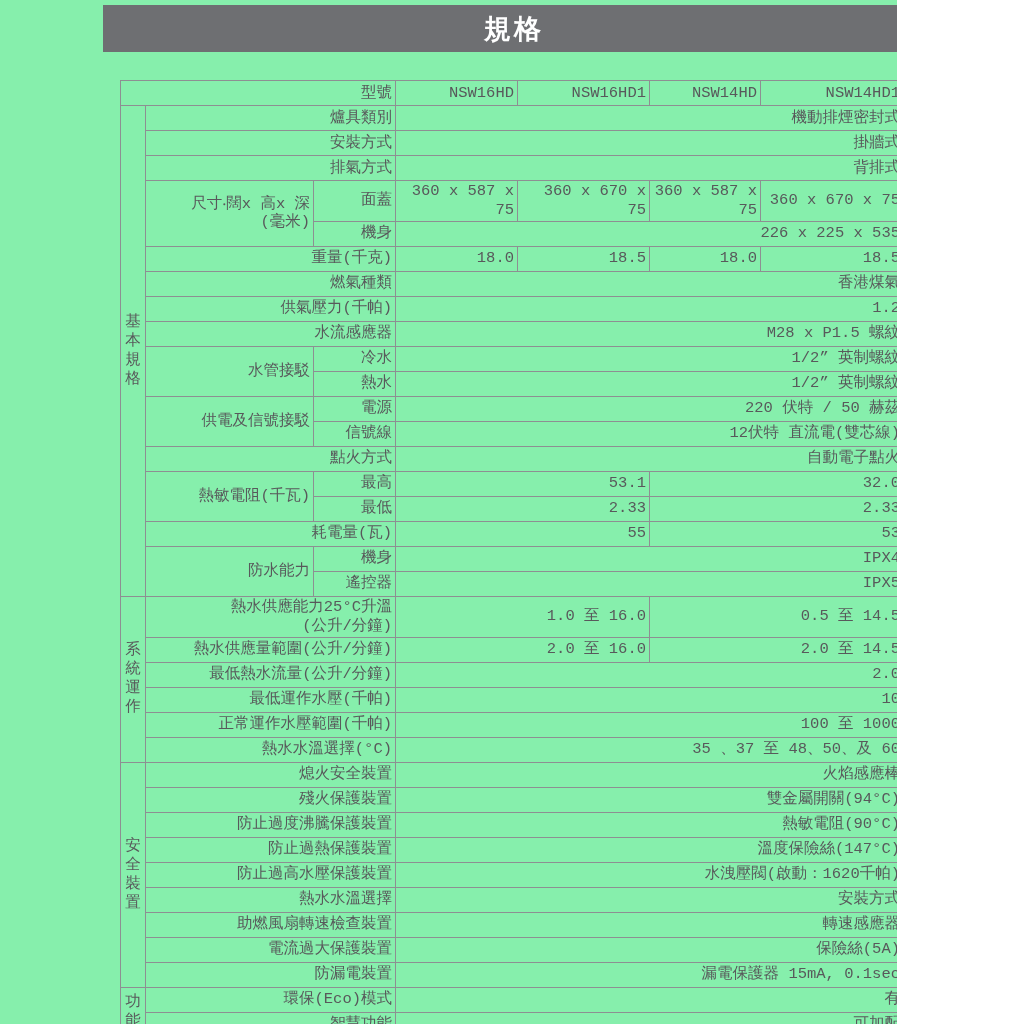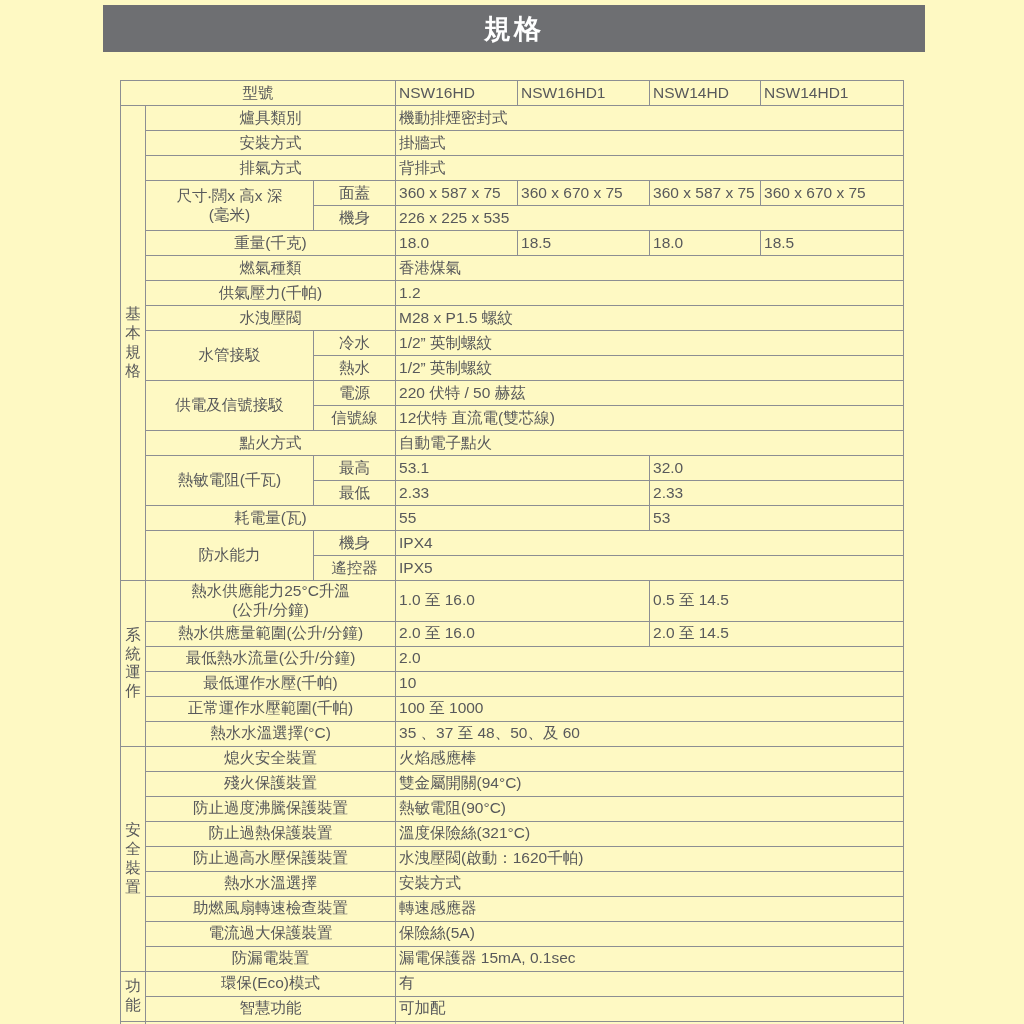--- a/index.html
+++ b/index.html
@@ -1,37 +1,37 @@
 <!DOCTYPE html>
 <html><head>
 <meta charset="utf-8">
 <style>
   html,body{margin:0;padding:0;background:#fff;}
   .page{
-    position:relative;width:1024px;height:1024px;background:#fef9c3;overflow:hidden;
-    font-family:Liberation Sans, sans-serif;
+    position:relative;width:897px;height:1024px;background:#86efac;overflow:hidden;
+    font-family:Liberation Mono, monospace;
   }
   .titlebar{
     position:absolute;left:103px;top:5px;width:822px;height:47px;
     background:#6e6f72;color:#ffffff;
     display:flex;align-items:center;justify-content:center;
     font-size:27px;font-weight:bold;letter-spacing:3px;
   }
   table.spec{
     position:absolute;left:120px;top:80px;width:783px;
     border-collapse:collapse;table-layout:fixed;
   }
   table.spec td{
     border:1px solid #8d8f92;
     color:#58595b;font-size:15.5px;line-height:1.22;
     height:22px;padding:1px 3px;vertical-align:middle;
     overflow:hidden;
   }
-  td.lbl{text-align:center;padding-left:6px;white-space:pre-line;border-radius:9px;}
-  td.val{text-align:left;}
+  td.lbl{text-align:right;padding-left:6px;white-space:pre-line;border-radius:9px;}
+  td.val{text-align:right;}
   td.grp,td.grp2{text-align:center;white-space:pre-line;padding:0;}
   td.grp{line-height:1.95;}
   td.grp2{line-height:1.15;}
   .footer-note{
     position:absolute;left:126px;top:1044px;
     color:#58595b;font-size:17px;
   }
 </style>
 </head>
 <body>
@@ -98,21 +98,21 @@
         </tr>
         <tr>
           <td colspan="2" class="lbl">燃氣種類</td>
           <td colspan="4" class="val">香港煤氣</td>
         </tr>
         <tr>
           <td colspan="2" class="lbl">供氣壓力(千帕)</td>
           <td colspan="4" class="val">1.2</td>
         </tr>
         <tr>
-          <td colspan="2" class="lbl">水洩壓閥</td>
+          <td colspan="2" class="lbl">水流感應器</td>
           <td colspan="4" class="val">M28 x P1.5 螺紋</td>
         </tr>
         <tr>
           <td rowspan="2" class="lbl">水管接駁</td>
           <td class="lbl">冷水</td>
           <td colspan="4" class="val">1/2” 英制螺紋</td>
         </tr>
         <tr>
           <td class="lbl">熱水</td>
           <td colspan="4" class="val">1/2” 英制螺紋</td>
@@ -197,21 +197,21 @@
         <tr>
           <td colspan="2" class="lbl">殘火保護裝置</td>
           <td colspan="4" class="val">雙金屬開關(94°C)</td>
         </tr>
         <tr>
           <td colspan="2" class="lbl">防止過度沸騰保護裝置</td>
           <td colspan="4" class="val">熱敏電阻(90°C)</td>
         </tr>
         <tr>
           <td colspan="2" class="lbl">防止過熱保護裝置</td>
-          <td colspan="4" class="val">溫度保險絲(321°C)</td>
+          <td colspan="4" class="val">溫度保險絲(147°C)</td>
         </tr>
         <tr>
           <td colspan="2" class="lbl">防止過高水壓保護裝置</td>
           <td colspan="4" class="val">水洩壓閥(啟動：1620千帕)</td>
         </tr>
         <tr>
           <td colspan="2" class="lbl">熱水水溫選擇</td>
           <td colspan="4" class="val">安裝方式</td>
         </tr>
         <tr>

